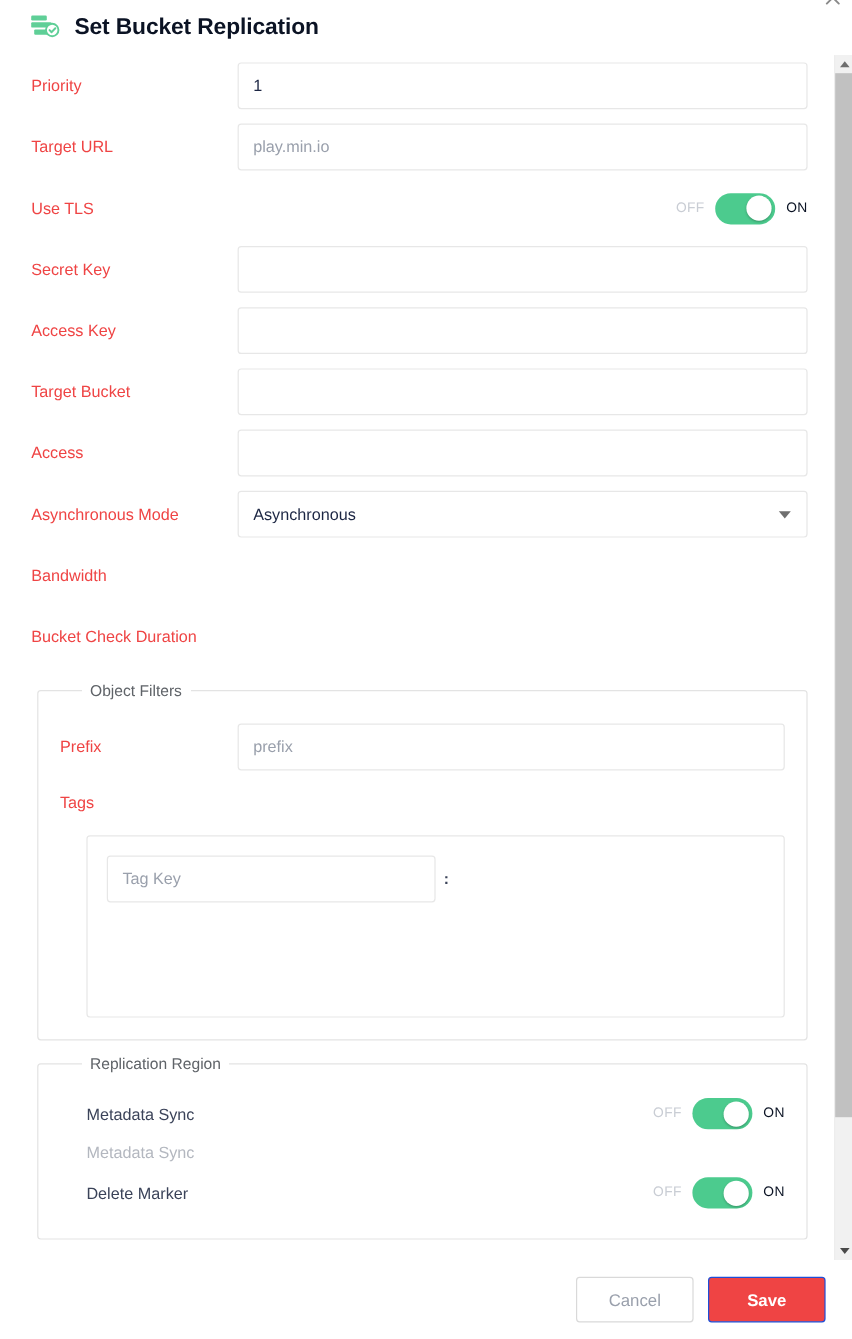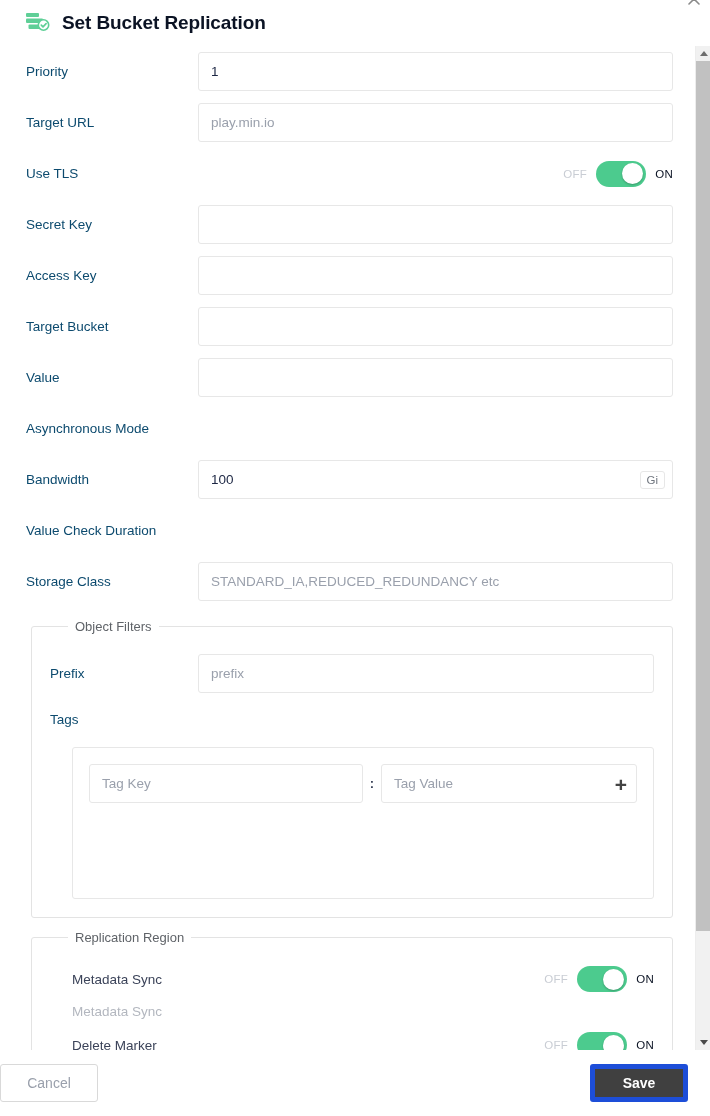--- a/index.html
+++ b/index.html
@@ -109,21 +109,21 @@
   
   .field-row {
     display: flex;
     align-items: center;
     min-height: 51px;
   }
   .field-label {
     width: 172px;
     flex: 0 0 172px;
     font-size: 13.5px;
-    color: #0c4a6e;
+    color: #ef4444;
   }
   .field-control { flex: 1 1 auto; }
 
   .txt {
     width: 100%;
     height: 39px;
     border: 1px solid #e7e7e7;
     border-radius: 3px;
     background: #fff;
     font-family: "Liberation Sans", sans-serif;
@@ -239,42 +239,42 @@
   .opt-label { flex: 1 1 auto; font-size: 13.5px; color: #3b4359; padding-left: 22px; }
   .opt-sublabel { font-size: 13.5px; color: #b3b7bf; padding-left: 22px; line-height: 26px; }
   .opt-ctl { flex: 0 0 180px; }
 
   
   .modal-footer {
     flex: 0 0 auto;
     height: 66px;
     display: flex;
     align-items: center;
-    justify-content: space-between;
+    justify-content: flex-end;
     gap: 12px;
     padding: 0 22px 0 0;
     background: #ffffff;
   }
   .btn {
     height: 38px;
     min-width: 98px;
     border-radius: 3px;
     font-family: "Liberation Sans", sans-serif;
     font-size: 14px;
     cursor: pointer;
     padding: 0 18px;
   }
   .btn-cancel {
     background: #ffffff;
     border: 1px solid #d9d9d9;
     color: #9aa0ac;
   }
   .btn-save {
-    background: #404040;
-    border: 5px solid #1d4ed8;
+    background: #ef4444;
+    border: 1px solid #1d4ed8;
     color: #ffffff;
     font-weight: bold;
   }
 </style>
 </head>
 <body>
 
 <div class="modal">
 
   <div class="modal-header">
@@ -340,50 +340,44 @@
       </div>
 
       <div class="field-row">
         <label class="field-label">Target Bucket</label>
         <div class="field-control">
           <input class="txt" type="text" value="" style="">
         </div>
       </div>
 
       <div class="field-row">
-        <label class="field-label">Value</label>
+        <label class="field-label">Access</label>
         <div class="field-control">
           <input class="txt" type="text" value="" style="">
         </div>
       </div>
 
       <div class="field-row">
         <label class="field-label">Asynchronous Mode</label>
+        <div class="field-control">
+          <div class="select-wrap">
+            <input class="txt" type="text" readonly="" value="Asynchronous" style="">
+            <span class="select-caret"></span>
+          </div>
+        </div>
       </div>
 
       <div class="field-row">
         <label class="field-label">Bandwidth</label>
-        <div class="field-control">
-          <div class="input-adorned">
-            <input class="txt" type="text" value="100" style="">
-            <span class="adorn">Gi</span>
-          </div>
-        </div>
-      </div>
-
-      <div class="field-row">
-        <label class="field-label">Value Check Duration</label>
-      </div>
-
-      <div class="field-row">
-        <label class="field-label">Storage Class</label>
-        <div class="field-control">
-          <input class="txt" type="text" placeholder="STANDARD_IA,REDUCED_REDUNDANCY etc" style="">
-        </div>
-      </div>
+      </div>
+
+      <div class="field-row">
+        <label class="field-label">Bucket Check Duration</label>
+      </div>
+
 
       <fieldset class="group">
         <legend>Object Filters</legend>
 
         <div class="field-row">
           <label class="field-label">Prefix</label>
           <div class="field-control">
             <input class="txt" type="text" placeholder="prefix" style="">
           </div>
         </div>
@@ -392,24 +386,20 @@
           <label class="field-label">Tags</label>
           <div class="field-control"></div>
         </div>
 
         <div class="tags-box">
           <div class="tag-row">
             <div class="tag-key">
               <input class="txt" type="text" placeholder="Tag Key" style="">
             </div>
             <span class="tag-colon">:</span>
-            <div class="tag-val-wrap">
-              <input class="txt" type="text" placeholder="Tag Value" style="">
-              <span class="tag-add">+</span>
-            </div>
           </div>
         </div>
       </fieldset>
 
       <fieldset class="group">
         <legend>Replication Region</legend>
 
         <div class="opt-row">
           <span class="opt-label">Metadata Sync</span>
           <div class="opt-ctl">

